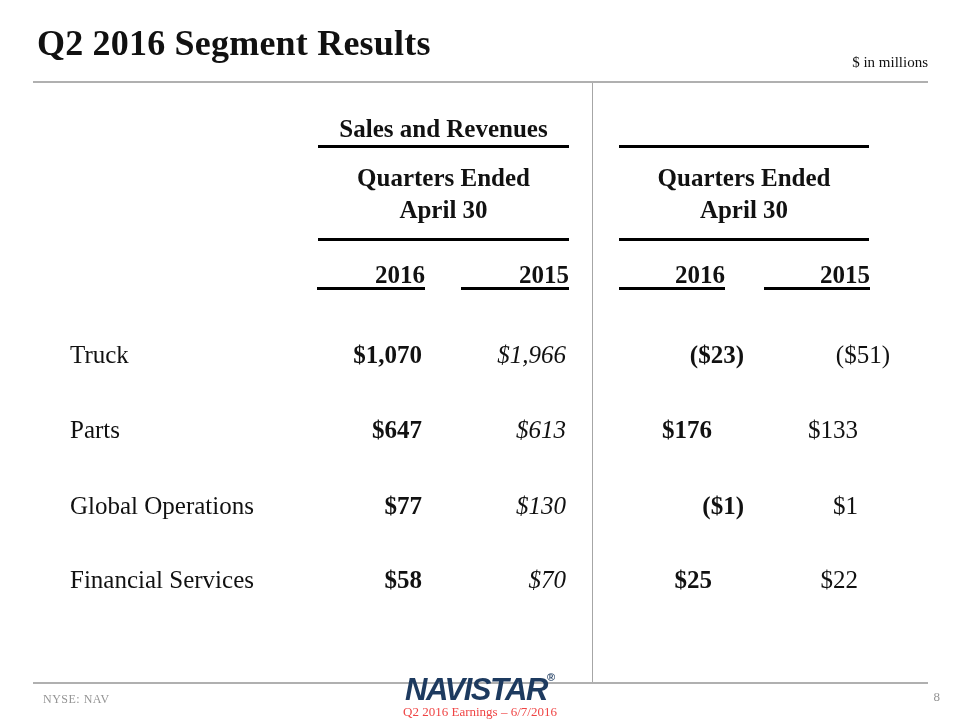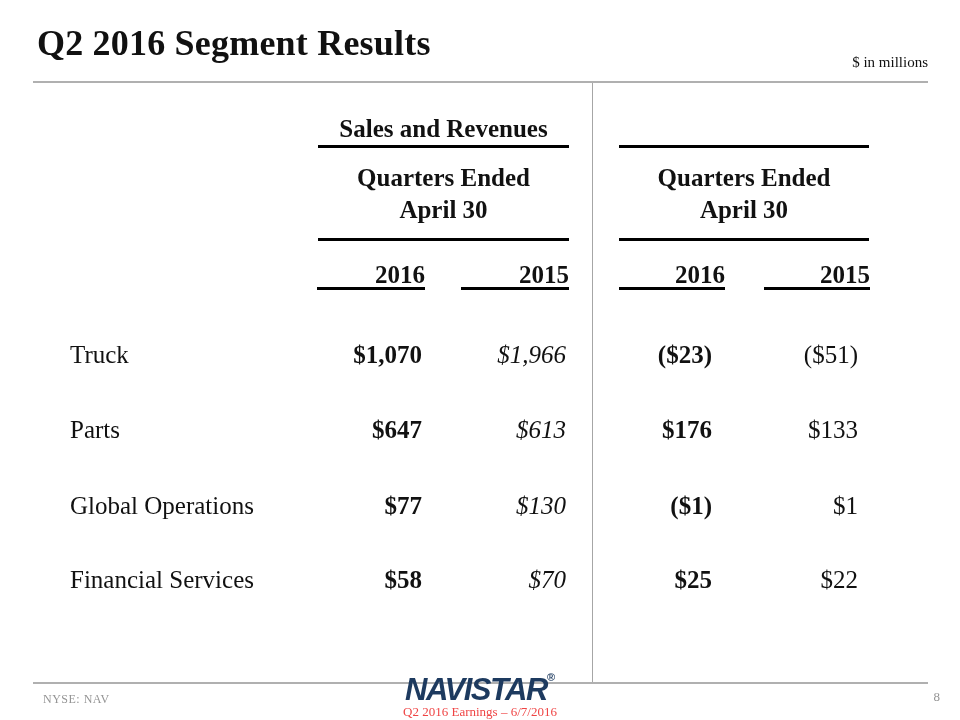--- a/index.html
+++ b/index.html
@@ -34,21 +34,21 @@
   .y-s2016 { left:317px; width:108px; }
   .y-s2015 { left:461px; width:108px; }
   .y-p2016 { left:619px; width:106px; }
   .y-p2015 { left:764px; width:106px; }
 
   
   .rowtext { font-size:25px; line-height:34px; white-space:nowrap; }
   .r0 { top:338px; } .r1 { top:413px; } .r2 { top:489px; } .r3 { top:563px; }
   .row-label { left:70px; width:235px; }
   .num { text-align:right; padding-right:10px; }
-  .num.paren { padding-right:0; }
+  .num.paren { padding-right:0;margin-left:32px; }
   .c0 { left:292px; width:130px; font-weight:bold; }
   .c1 { left:436px; width:130px;font-style:italic; }
   .c2 { left:594px; width:118px; font-weight:bold; }
   .c3 { left:740px; width:118px; }
 
   
   .ticker { left:43px; top:692px; font-size:12px; color:var(--muted-gray,#949494); letter-spacing:0.5px; }
   .page-num { right:20px; top:689px; font-size:13px; color:var(--muted-gray,#949494); }
   .logo-wrap { left:0; width:960px; top:674px; text-align:center; line-height:1; }
   .logo-text {

